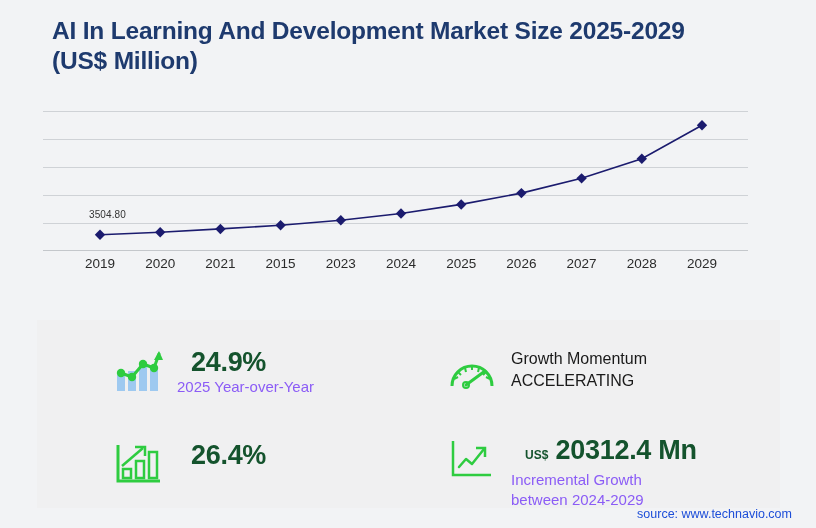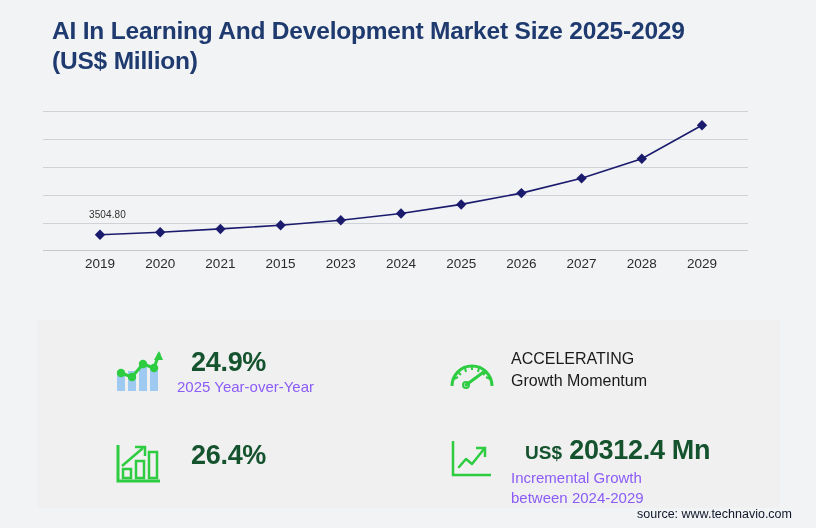--- a/index.html
+++ b/index.html
@@ -48,37 +48,37 @@
     position:absolute; left:37px; top:320px; width:743px; height:188px;
     background:#f0f0f1;
   }
   .stat { position:absolute; display:flex; align-items:flex-start; }
   .stat-icon { flex:0 0 auto; width:50px; height:46px; position:relative; }
   .stat-text { margin-left:14px; }
   .stat-big {
     font-size:27px; font-weight:bold; color:#14532d; line-height:30px;
     letter-spacing:-0.3px; white-space:nowrap;margin-left:14px;
   }
-  .stat-big .unit { font-size:19px; font-weight:bold; letter-spacing:0; }
+  .stat-big .unit { font-size:12px; font-weight:bold; letter-spacing:0; }
   .stat-sub {
     font-size:15px; color:#8b5cf6; line-height:20px; white-space:nowrap;
   }
   .stat-cap {
     font-size:16px; color:#1a1a1a; line-height:22px; white-space:nowrap;
   }
 
   #stat-yoy   { left:76px;  top:27px; }
   #stat-mom   { left:410px; top:28px; }
   #stat-cagr  { left:76px;  top:120px; }
   #stat-incr  { left:410px; top:115px; }
 
   
   #footer {
     position:absolute; right:24px; bottom:7px;
-    font-size:12.5px; color:#0f172a;
+    font-size:12.5px; color:#1d4ed8;
   }
 </style>
 </head>
 <body>
 
 <div id="page">
 
   <div id="title">
     <span>AI In Learning And Development Market Size 2025-2029</span><br>
     <span>(US$ Million)</span>
@@ -156,22 +156,22 @@
             <line x1="25" y1="18" x2="25" y2="22"></line>
             <line x1="32" y1="20" x2="31" y2="24"></line>
             <line x1="39" y1="24" x2="36" y2="27"></line>
             <line x1="43" y1="31" x2="39" y2="29"></line>
           </g>
           <line x1="19" y1="37" x2="38" y2="23" stroke="#2ecc40" stroke-width="3" stroke-linecap="round"></line>
           <circle cx="19" cy="37" r="3" fill="none" stroke="#2ecc40" stroke-width="2"></circle>
         </svg>
       </div>
       <div class="stat-text">
+        <div class="stat-cap">Growth Momentum</div>
         <div class="stat-cap">ACCELERATING</div>
-        <div class="stat-cap">Growth Momentum</div>
       </div>
     </div>
 
     <div class="stat" id="stat-cagr">
       <div class="stat-icon">
         <svg viewBox="0 0 50 46" width="50" height="46">
           <polyline points="5,5 5,41 47,41" fill="none" stroke="#2ecc40" stroke-width="3"></polyline>
           <rect x="10" y="29" width="8" height="9" fill="none" stroke="#2ecc40" stroke-width="2.5"></rect>
           <rect x="23" y="21" width="8" height="17" fill="none" stroke="#2ecc40" stroke-width="2.5"></rect>
           <rect x="36" y="12" width="8" height="26" fill="none" stroke="#2ecc40" stroke-width="2.5"></rect>

